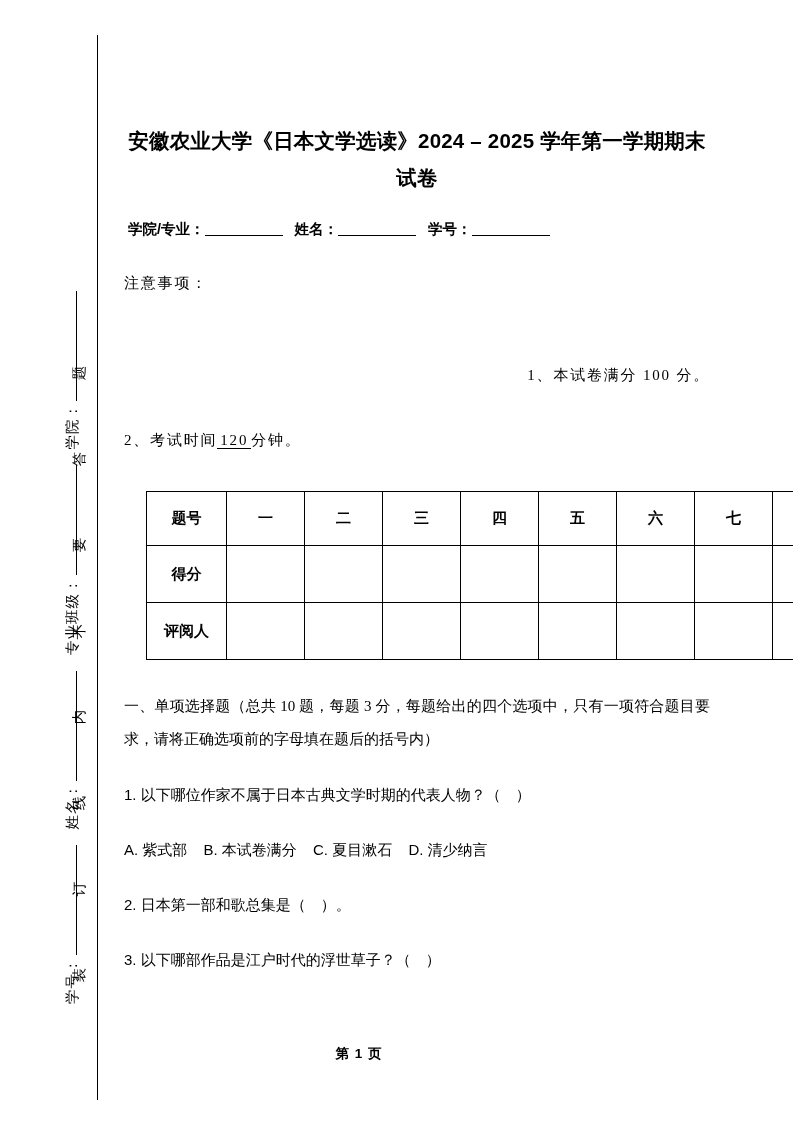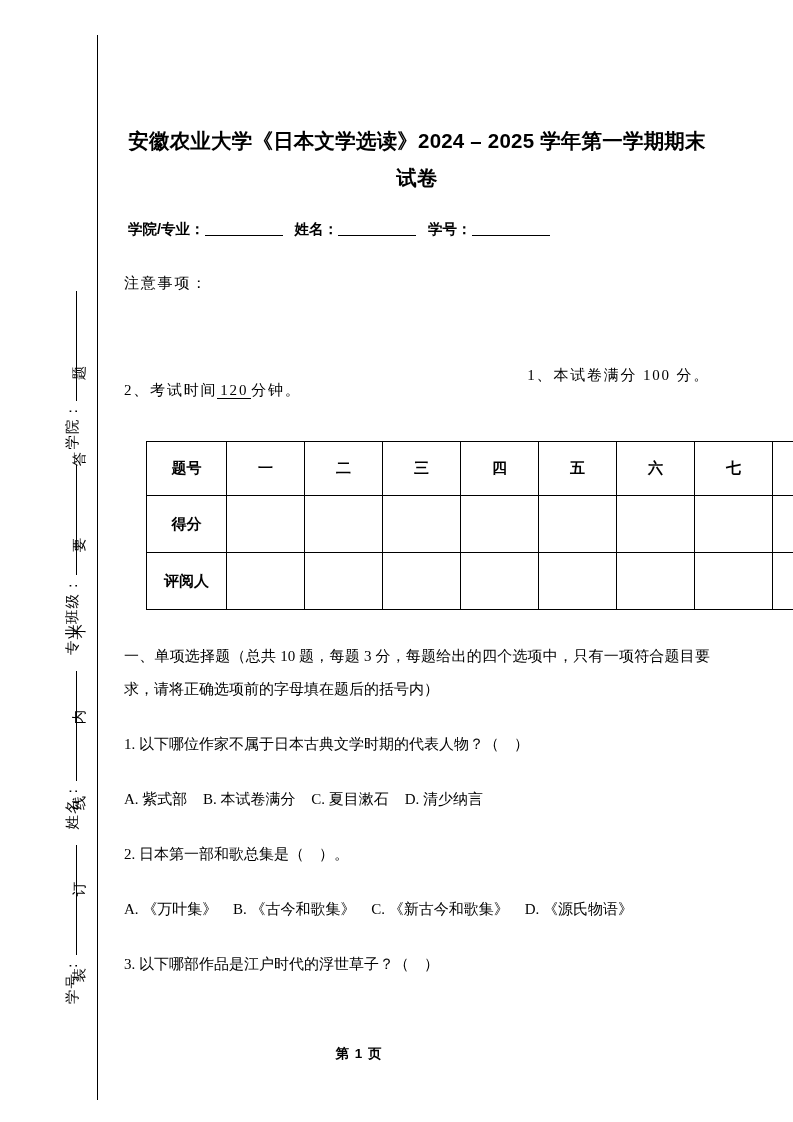--- a/index.html
+++ b/index.html
@@ -127,21 +127,21 @@
 
   .note {
     margin: 0;
     font-family: "Liberation Serif", "DejaVu Serif", serif;
     font-size: 15px;
     letter-spacing: 1.8px;
     line-height: 1;
   }
   #note-heading { margin-top: 37px; }
   #note-1 { margin-top: 77px; text-align: right; }
-  #note-2 { }
+  #note-2 { margin-top: 50px; }
   .blank-u {
     display: inline-block;
     border-bottom: 1.2px solid #000;
     padding: 0 3px;
   }
 
   
   #score-table-wrap {
     margin-top: 42px;
     margin-left: 22px;
@@ -161,21 +161,21 @@
     height: 37px;
     padding: 8px;
   }
   #score-table tr.body-row td { height: 40px; }
   #score-table td.col-head { width: 63px; }
   #score-table td.col-num  { width: 61px; }
   #score-table td.col-last { width: 63px; }
 
   
   #questions { margin-top: 30px; }
-  .q-block { font-family: Liberation Serif, serif; }
+  .q-block { font-family: Liberation Sans, sans-serif; }
   .section-head {
     margin: 0;
     font-size: 15px;
     line-height: 33px;
     text-align: justify;
     text-justify: inter-ideograph;
   }
   .q-stem {
     margin: 0;
     margin-top: 22px;
@@ -308,26 +308,20 @@
       <p class="q-options opt-wrap">
         <span class="opt">A. 紫式部</span>
         <span class="opt">B. 本试卷满分</span>
         <span class="opt">C. 夏目漱石</span>
         <span class="opt">D. 清少纳言</span>
       </p>
     </div>
 
     <div class="q-block">
       <p class="q-stem">2. 日本第一部和歌总集是（　）。</p>
-      <p class="q-options opt-wrap">
-        <span class="opt">A. 《万叶集》</span>
-        <span class="opt">B. 《古今和歌集》</span>
-        <span class="opt">C. 《新古今和歌集》</span>
-        <span class="opt">D. 《源氏物语》</span>
-      </p>
     </div>
 
     <div class="q-block">
       <p class="q-stem">3. 以下哪部作品是江户时代的浮世草子？（　）</p>
     </div>
 
   </div>
 
 </div>
 

